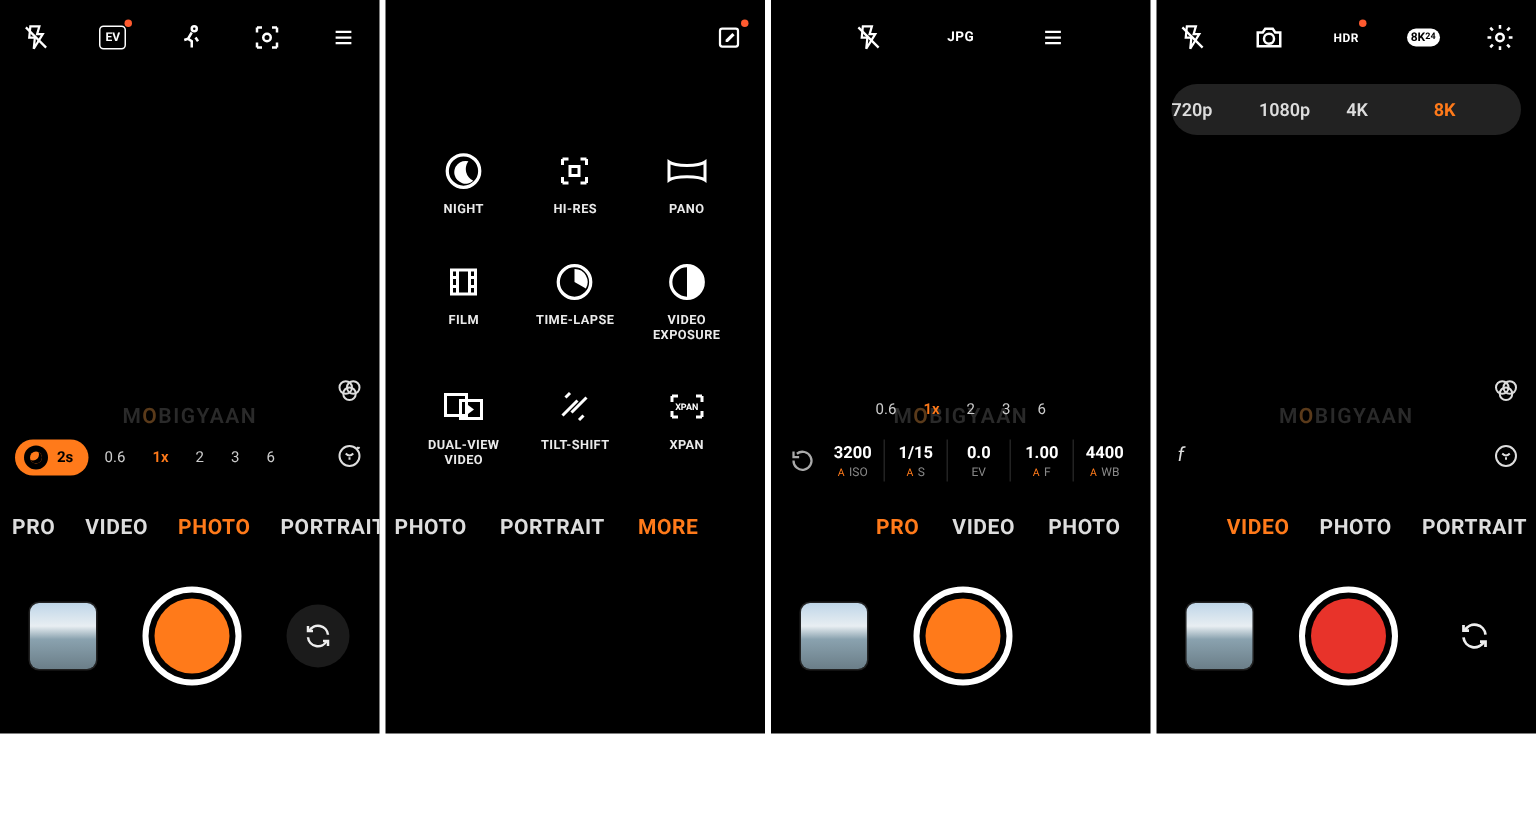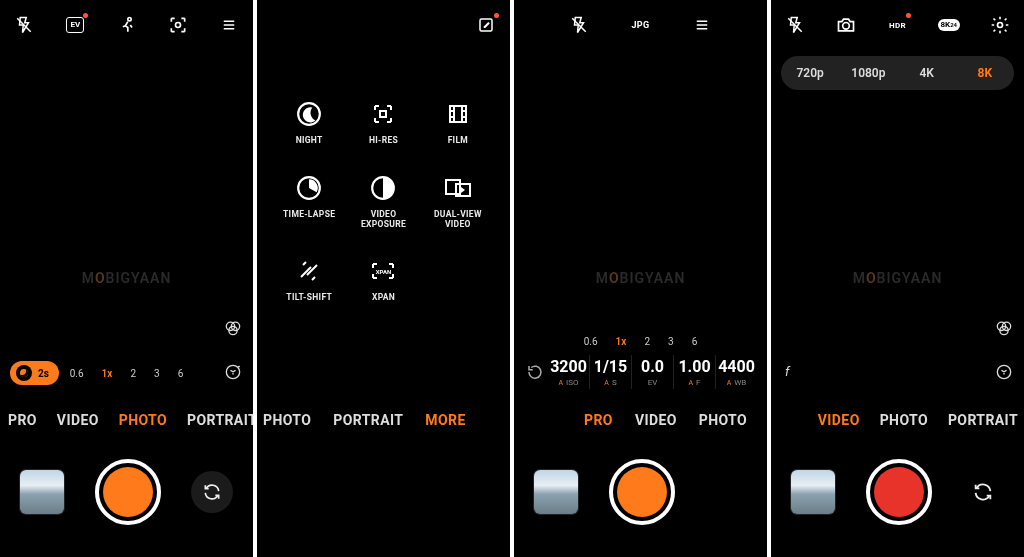--- a/index.html
+++ b/index.html
@@ -8,21 +8,21 @@
     font-family: -apple-system, BlinkMacSystemFont, "Segoe UI", Roboto, Arial, sans-serif;
     width: 1024px;
     height: 557px;
     display: flex;
     gap: 4px;
     overflow: hidden;
   }
   .panel {
     flex: 1 1 0;
     background: #000;
-    height: 557px;
+    height: 489px;
     position: relative;
     color: #fff;
     font-size: 11px;
     overflow: hidden;
   }
   
   .topbar {
     height: 50px;
     display: flex;
     align-items: center;
@@ -72,21 +72,21 @@
   }
   .chip .cic { width:16px; height:16px; border-radius:50%; background:#000; display:flex; align-items:center; justify-content:center; }
   .chip .cic span { width:8px; height:8px; border-radius:50%; background:#ff7a1a; box-shadow:inset -2px -2px 0 #000; }
 
   
   .pro-row { position:absolute; left:0; right:0; bottom:168px; display:flex; align-items:center; padding:0 10px; gap:2px; }
   .pro-reset { width:22px; display:flex; justify-content:center; }
   .pro-cells { flex:1; display:flex; }
   .pro-cell { flex:1; text-align:center; border-left:1px solid #222; padding:2px 0; }
   .pro-cell:first-child { border-left:none; }
-  .pro-cell .pv { font-size:16px; font-weight:700; }
+  .pro-cell .pv { font-size:11px; font-weight:700; }
   .pro-cell .pl { font-size:8px; color:#888; margin-top:2px; display:flex; align-items:center; justify-content:center; gap:3px; }
   .pro-cell .pl .a { color:#ff7a1a; font-size:7px; }
 
   
   .mode-rail {
     position:absolute; left:0; right:0; bottom:122px; height:30px;
     display:flex; align-items:center; justify-content:center; gap:22px;
     font-size:14px; font-weight:700; letter-spacing:0.4px;
   }
   .mode-rail .mode { color:#ddd; white-space:nowrap; }
@@ -128,21 +128,21 @@
   .mg-lbl { font-size:8.5px; font-weight:700; letter-spacing:0.3px; color:#eaeaea; line-height:1.15; }
 
   
   .res-bar, .fps-bar {
     background:#222; border-radius:18px; height:34px;
     display:flex; align-items:center; justify-content:space-around;
     margin:0 10px; font-size:12px;
   }
   .res-bar { margin-top:6px; }
   .fps-bar { margin-top:14px; justify-content:center; }
-  .res-opt { color:#ddd; font-weight:600; flex:1; text-align:center; }
+  .res-opt { color:#ddd; font-weight:600; flex:1; }
   .res-opt.active, .fps-opt.active { color:#ff7a1a; font-weight:700; }
   .fps-opt { color:#ddd; font-weight:600; }
 
   .f-mark { position:absolute; left:14px; bottom:178px; font-size:13px; font-style:italic; color:#ddd; }
 </style>
 </head>
 <body>
 
 <div class="panel">
   <div class="topbar">
@@ -259,20 +259,28 @@
       <div class="mg-lbl">NIGHT</div>
     </div>
     <div class="mg-item">
       <div class="mg-ic">
           <svg width="24" height="24" viewBox="0 0 24 24" fill="none" stroke="#fff" stroke-width="2">
             <path d="M4 4h4M4 4v4M20 4h-4M20 4v4M4 20h4M4 20v-4M20 20h-4M20 20v-4"></path>
             <rect x="9" y="9" width="6" height="6"></rect>
           </svg>
         </div>
       <div class="mg-lbl">HI-RES</div>
+    </div>
+    <div class="mg-item">
+      <div class="mg-ic">
+          <svg width="28" height="20" viewBox="0 0 28 20" fill="none" stroke="#fff" stroke-width="2">
+            <path d="M2 4c4 3 20 3 24 0v12c-4-3-20-3-24 0z"></path>
+          </svg>
+        </div>
+      <div class="mg-lbl">PANO</div>
     </div>
     <div class="mg-item">
       <div class="mg-ic">
           <svg width="24" height="24" viewBox="0 0 24 24" fill="none" stroke="#fff" stroke-width="2">
             <rect x="4" y="4" width="16" height="16"></rect>
             <line x1="8" y1="4" x2="8" y2="20"></line>
             <line x1="16" y1="4" x2="16" y2="20"></line>
             <line x1="4" y1="9" x2="8" y2="9"></line>
             <line x1="4" y1="15" x2="8" y2="15"></line>
             <line x1="16" y1="9" x2="20" y2="9"></line>

